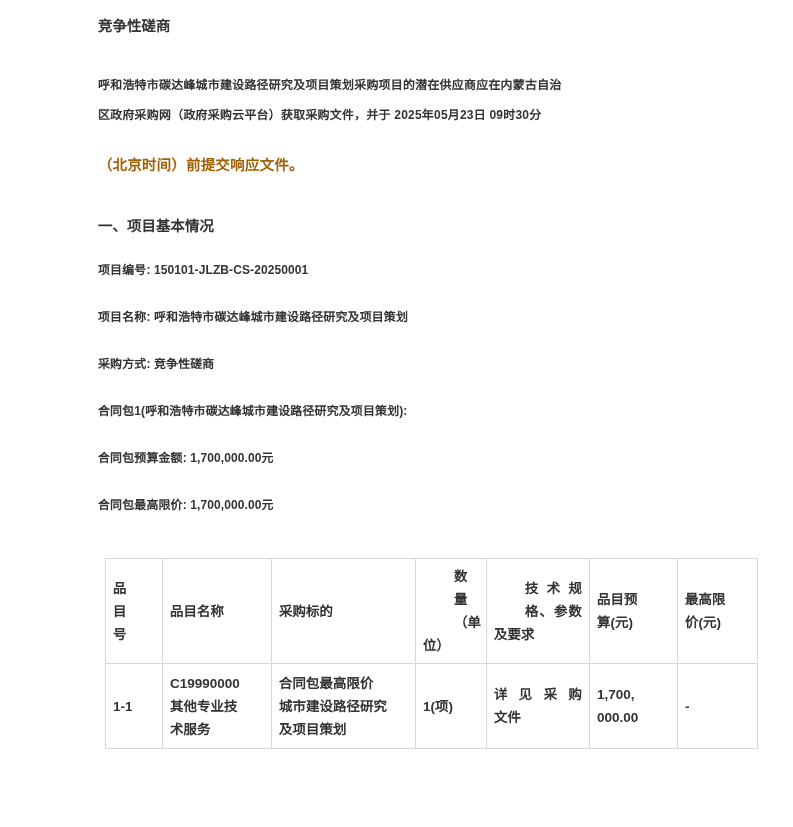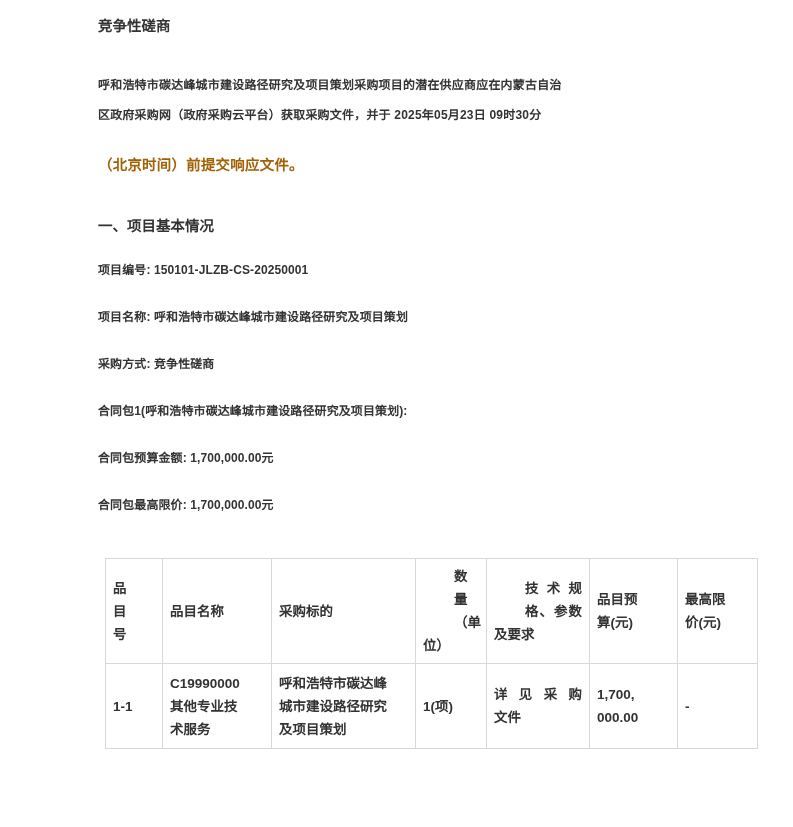--- a/index.html
+++ b/index.html
@@ -210,21 +210,21 @@
       </thead>
       <tbody>
         <tr class="row-body">
           <td class="cell-center">1-1</td>
           <td>
             <span class="hdr-plain">C19990000</span>
             <span class="hdr-plain">其他专业技</span>
             <span class="hdr-plain">术服务</span>
           </td>
           <td>
-            <span class="hdr-plain">呼和浩特市碳达峰</span>
+            <span class="hdr-plain">合同包最高限价</span>
             <span class="hdr-plain">城市建设路径研究</span>
             <span class="hdr-plain">及项目策划</span>
           </td>
           <td>1(项)</td>
           <td>
             <span class="just-line">详见采购</span>
             <span class="hdr-plain">文件</span>
           </td>
           <td>
             <span class="hdr-plain">1,700,</span>

